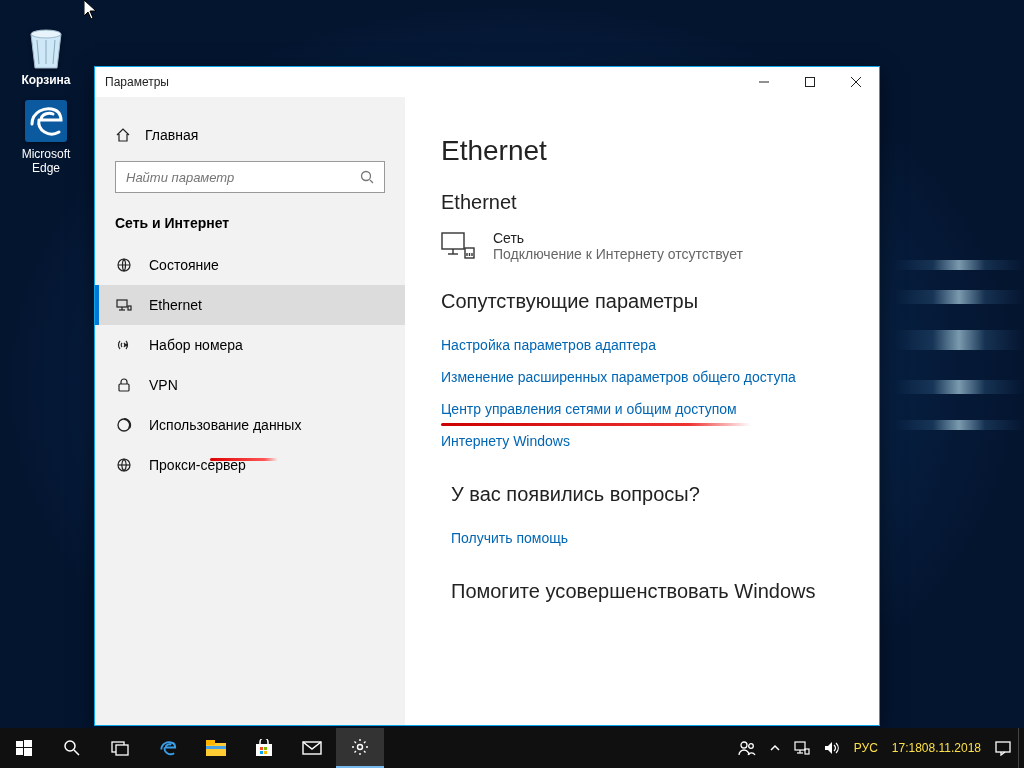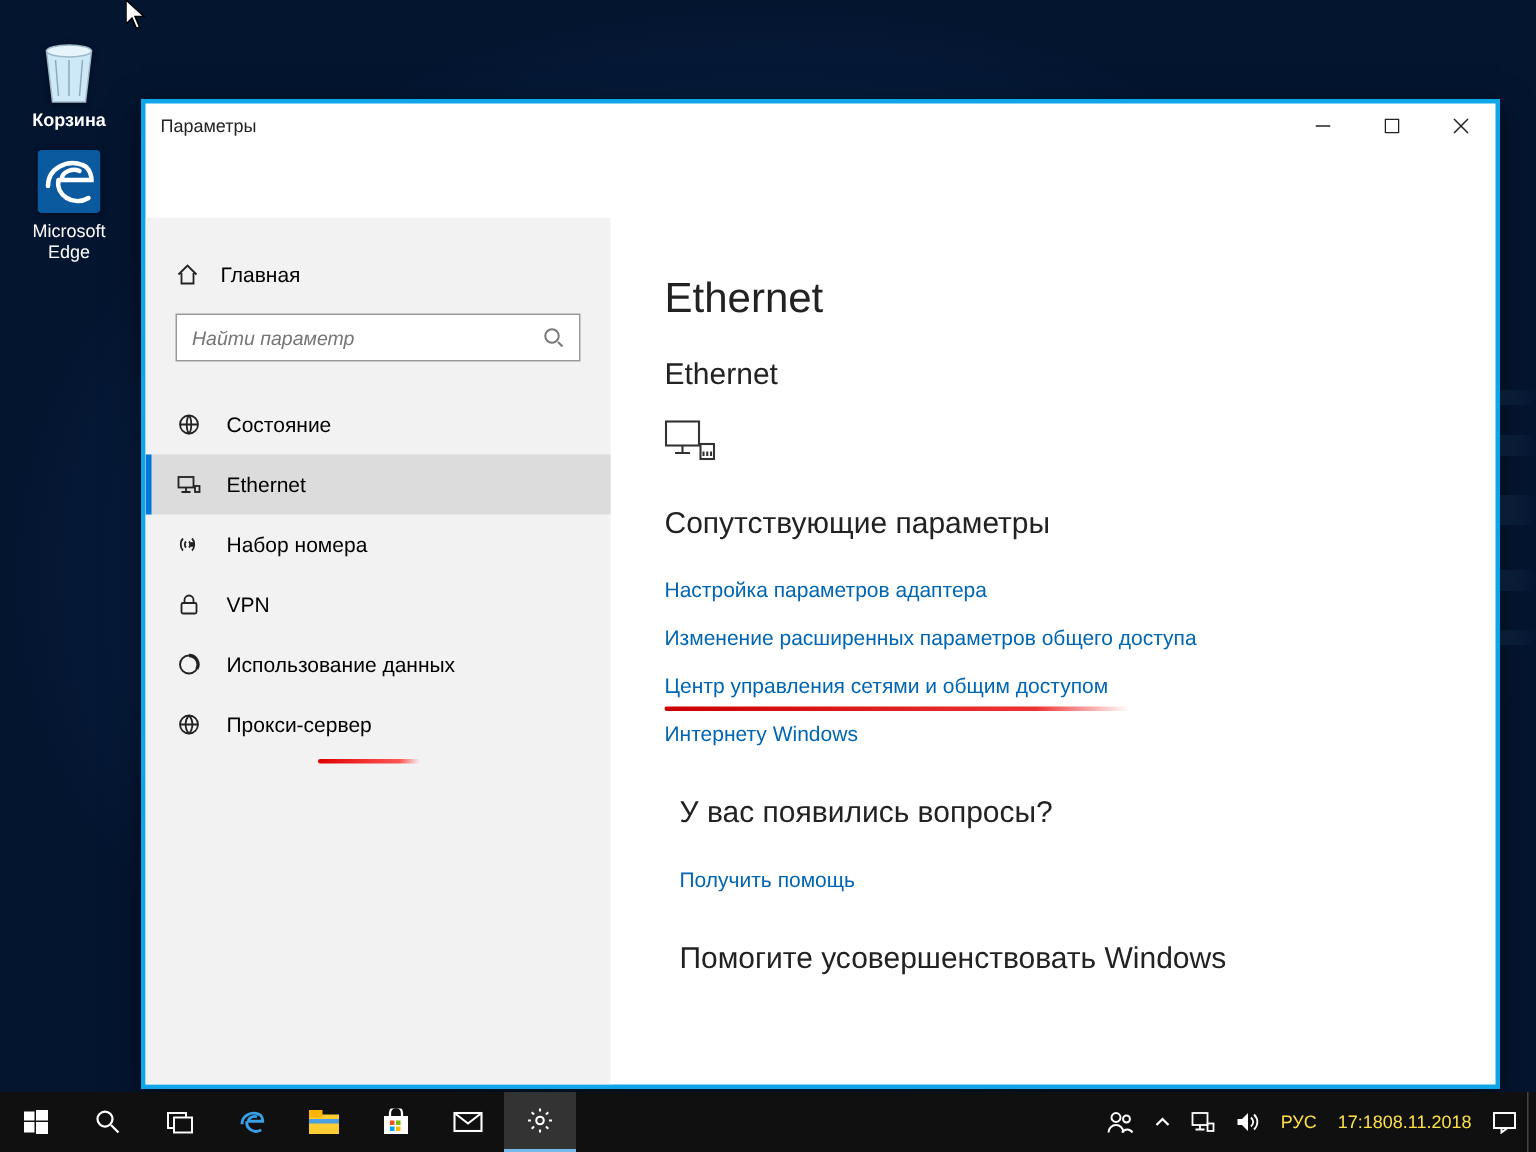--- a/index.html
+++ b/index.html
@@ -14,21 +14,21 @@
 .recycle-bin svg, .edge-icon svg { filter:drop-shadow(0 1px 2px rgba(0,0,0,.5)); }
 
 
 .lightbar { position:absolute; right:0; width:130px; background:linear-gradient(90deg,rgba(255,255,255,0) 0%,rgba(120,200,255,.15) 30%,rgba(200,240,255,.6) 50%,rgba(120,200,255,.15) 70%,rgba(255,255,255,0) 100%); }
 .lb1{top:260px;height:10px;} .lb2{top:290px;height:14px;} .lb3{top:330px;height:20px;} .lb4{top:380px;height:14px;} .lb5{top:420px;height:10px;}
 
 
 .cursor { position:absolute; top:0; left:84px; color:#fff; font-size:18px; }
 
 
-.win { position:absolute; top:66px; left:94px; width:906px; height:660px; background:#fff; border:3px solid #0ea5e9; box-shadow:0 6px 20px rgba(0,0,0,.5); display:flex; flex-direction:column;gap:46px; }
+.win { position:absolute; top:66px; left:94px; width:786px; height:660px; background:#fff; border:1px solid #0ea5e9; box-shadow:0 6px 20px rgba(0,0,0,.5); display:flex; flex-direction:column; }
 .titlebar { height:30px; display:flex; align-items:center; padding-left:10px; font-size:12px; color:#222; }
 .titlebar .spacer { flex:1; }
 .titlebar .tbtn { width:46px; height:30px; display:flex; align-items:center; justify-content:center; cursor:pointer; }
 .titlebar .tbtn svg { stroke:#222; stroke-width:1; fill:none; }
 
 .body { flex:1; display:flex; overflow:hidden; }
 .sidebar { width:310px; background:#f2f2f2; padding:30px 0 0 0; position:relative; }
 .home-row { display:flex; align-items:center; padding:0 20px 18px 20px; gap:14px; font-size:14px; cursor:pointer; }
 .search-box { margin:0 20px 22px 20px; height:32px; border:1px solid #999; background:#fff; display:flex; align-items:center; padding:0 10px; }
 .search-box input { flex:1; border:none; outline:none; font-size:13px; font-style:italic; color:#666; background:transparent; }
@@ -132,20 +132,21 @@
       </div>
       <div class="search-box">
         <input placeholder="Найти параметр" style="">
         <span class="sicon">
             <svg width="14" height="14" viewBox="0 0 14 14" fill="none" stroke="#777" stroke-width="1.3">
               <circle cx="6" cy="6" r="4.5"></circle>
               <line x1="10" y1="10" x2="13" y2="13"></line>
             </svg>
           </span>
       </div>
+      <div class="cat-header">Сеть и Интернет</div>
 
       <div class="nav-item">
         <span class="nicon">
             <svg width="16" height="16" viewBox="0 0 16 16" fill="none" stroke="#222" stroke-width="1.2">
               <circle cx="8" cy="8" r="6"></circle>
               <path d="M2 8 H14 M8 2 C10 4 10 12 8 14 C6 12 6 4 8 2"></path>
             </svg>
           </span>
         <span>Состояние</span>
       </div>
@@ -210,20 +211,24 @@
           <svg width="34" height="30" viewBox="0 0 34 30" fill="none" stroke="#333" stroke-width="1.4">
               <rect x="1" y="1" width="22" height="16"></rect>
               <line x1="12" y1="17" x2="12" y2="22"></line>
               <line x1="7" y1="22" x2="17" y2="22"></line>
               <rect x="24" y="16" width="9" height="10"></rect>
               <line x1="26" y1="21" x2="26" y2="24"></line>
               <line x1="28.5" y1="21" x2="28.5" y2="24"></line>
               <line x1="31" y1="21" x2="31" y2="24"></line>
             </svg>
         </div>
+        <div class="ntext">
+          <div class="t1">Сеть</div>
+          <div class="t2">Подключение к Интернету отсутствует</div>
+        </div>
       </div>
 
       <h2>Сопутствующие параметры</h2>
       <a class="link">Настройка параметров адаптера</a>
       <a class="link">Изменение расширенных параметров общего доступа</a>
       <div class="link-wrap">
         <a class="link">Центр управления сетями и общим доступом</a>
         <div class="u2"></div>
       </div>
       <a class="link">Интернету Windows</a>

